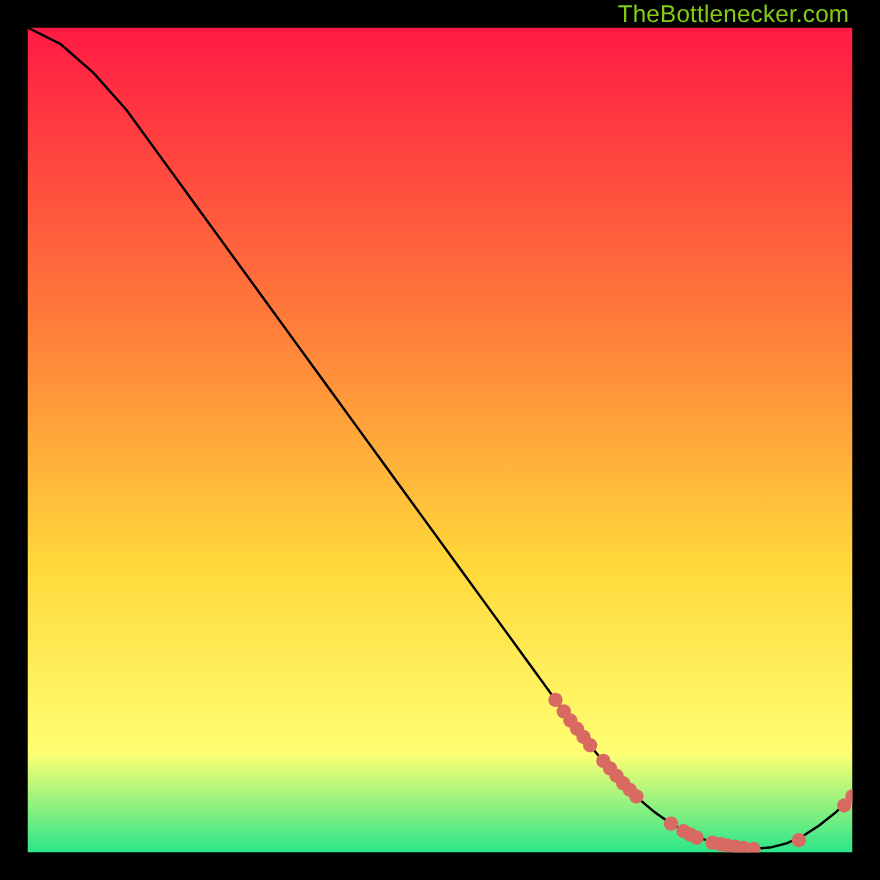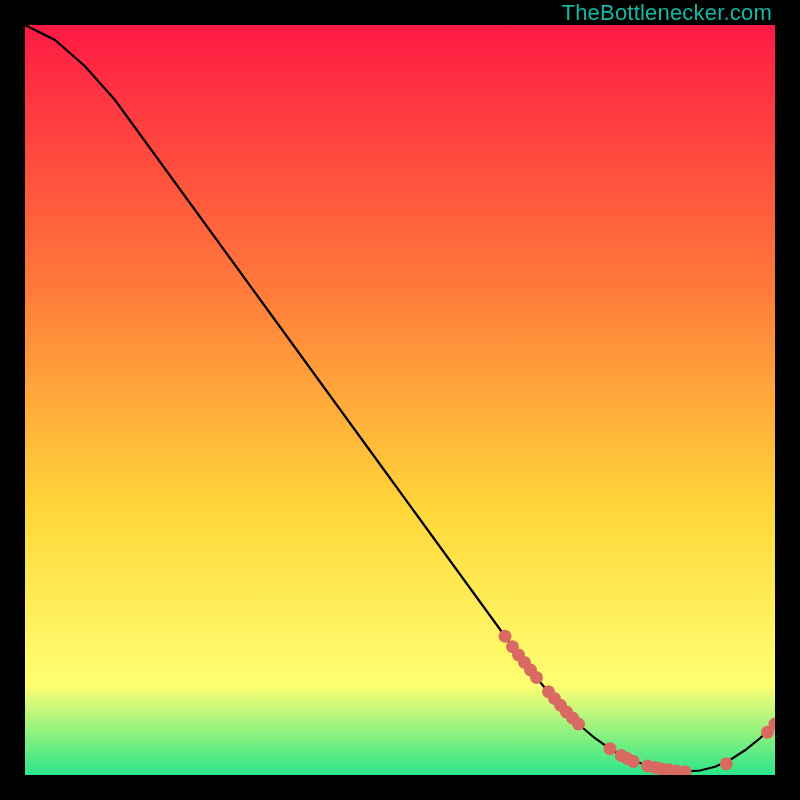--- a/index.html
+++ b/index.html
@@ -23,21 +23,21 @@
     position: absolute;
     left: 0;
     top: 0;
     width: 750px;
     height: 750px;
   }
   .watermark {
     position: absolute;
     top: 0px;
     right: 28px;
-    color: #14b8a6;
+    color: #84cc16;
     font-size: 22px;
     font-weight: 500;
     letter-spacing: 0.2px;
   }
 </style>
 </head>
 <body>
 
 <div class="frame">
   <svg class="plot" viewBox="0 0 750 750" preserveAspectRatio="none">

